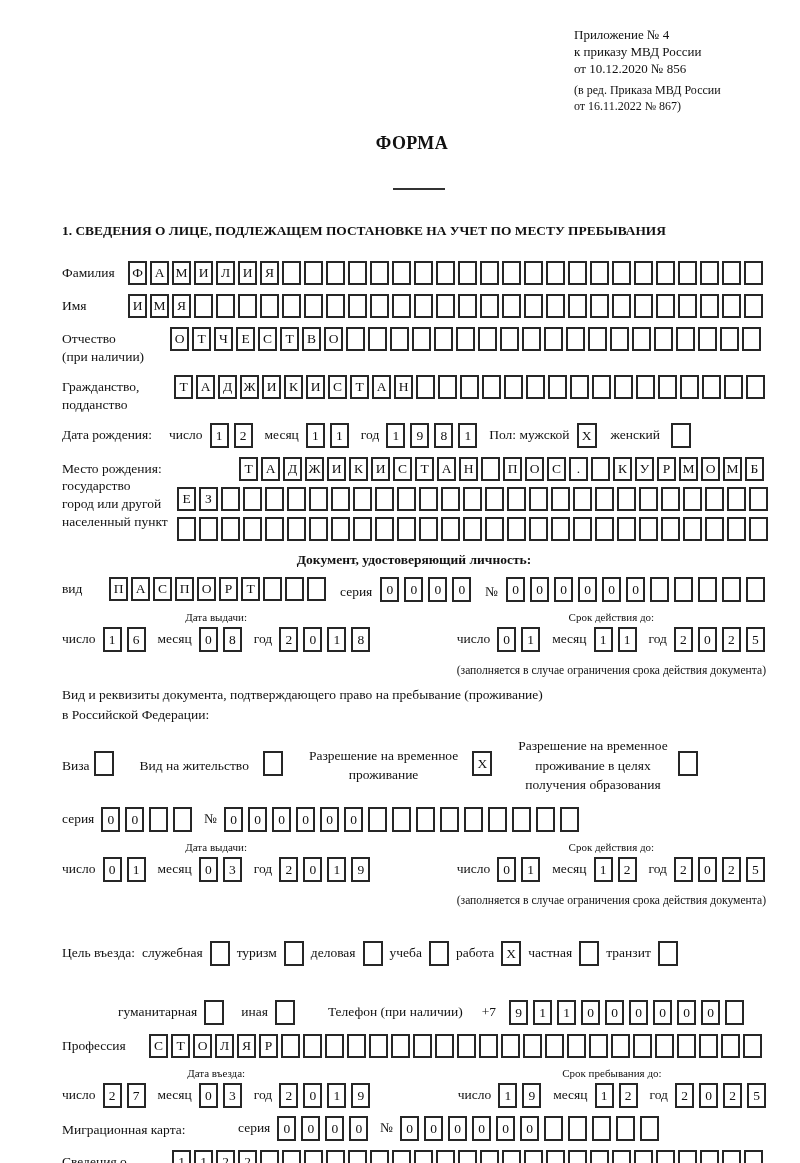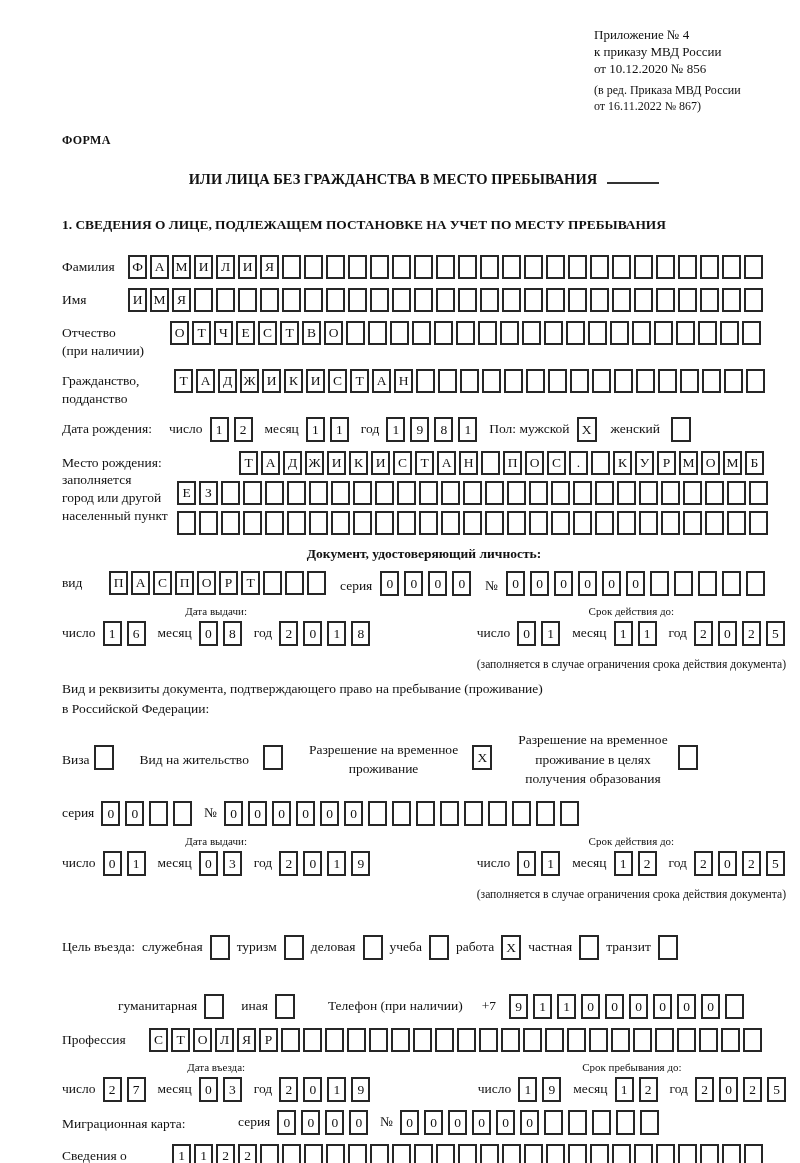--- a/index.html
+++ b/index.html
@@ -1,27 +1,27 @@
 <!DOCTYPE html>
 <html><head>
 <meta charset="utf-8">
 <style>
   * { box-sizing: border-box; margin: 0; padding: 0; }
   html, body { background: #ffffff; }
   body {
     width: 800px; height: 1163px; margin: 0 auto; overflow: hidden;
     color: #111; font-family: "Liberation Serif", "DejaVu Serif", serif;
   }
-  .page { width: 800px; height: 1163px; padding: 26px 14px 0 62px; }
+  .page { width: 800px; height: 1163px; padding: 26px 34px 0 62px; }
 
   
   .hdr { margin-left: auto; width: 192px; font-size: 13px; line-height: 1.32; }
   .hdr .rev  { font-size: 12px; }
   .hdr .rev-first { margin-top: 6px; }
-  .forma { text-align: left; font-weight: bold; font-size: 12px; margin: 18px 4px 0 0; letter-spacing: .4px; }
+  .forma { text-align: center; font-weight: bold; font-size: 18px; margin: 18px 4px 0 0; letter-spacing: .4px; }
 
   .title { text-align: center; font-weight: bold; font-size: 14.5px; line-height: 1.6; margin-top: 20px; }
   .tline { display: inline-block; width: 52px; height: 13px; border-bottom: 2px solid #333; margin-left: 10px; }
   .sec { font-weight: bold; font-size: 13.4px; margin: 26px 0 22px; }
 
   
   .frow { display: flex; align-items: flex-start; margin-bottom: 9px; }
   .ac   { align-items: center; }
   .lbl  { font-size: 13.5px; line-height: 1.32; padding-top: 3px; flex: none; }
   .w66  { width: 66px; }
@@ -81,21 +81,21 @@
     <div>к приказу МВД России</div>
     <div>от 10.12.2020 № 856</div>
     <div class="rev rev-first">(в ред. Приказа МВД России</div>
     <div class="rev">от 16.11.2022 № 867)</div>
   </div>
 
   <div class="forma">ФОРМА</div>
 
   <div class="title">
     <div>
-      <span>ИЛИ ЛИЦА БЕЗ ГРАЖДАНСТВА В МЕСТО ПРЕБЫВАНИЯ</span><span class="tline"></span>
+      <span class="tline"></span>
     </div>
   </div>
 
   <div class="sec">1. СВЕДЕНИЯ О ЛИЦЕ, ПОДЛЕЖАЩЕМ ПОСТАНОВКЕ НА УЧЕТ ПО МЕСТУ ПРЕБЫВАНИЯ</div>
 
   <div class="frow">
     <div class="lbl w66">Фамилия</div>
     <div class="cells">
         <span class="cell">Ф</span>
         <span class="cell">А</span>
@@ -257,21 +257,21 @@
       </span>
     <span class="dlbl mlg">Пол: мужской</span>
     <span class="cbox">X</span>
     <span class="dlbl ml14">женский</span>
     <span class="cbox ml4"></span>
   </div>
 
   <div class="frow">
     <div class="lbl w115">
       <div>Место рождения:</div>
-      <div>заполняется</div>
+      <div>государство</div>
       <div>город или другой</div>
       <div>населенный пункт</div>
     </div>
     <div class="stack">
       <div class="cells ind62">
           <span class="cell">Т</span>
           <span class="cell">А</span>
           <span class="cell">Д</span>
           <span class="cell">Ж</span>
           <span class="cell">И</span>

